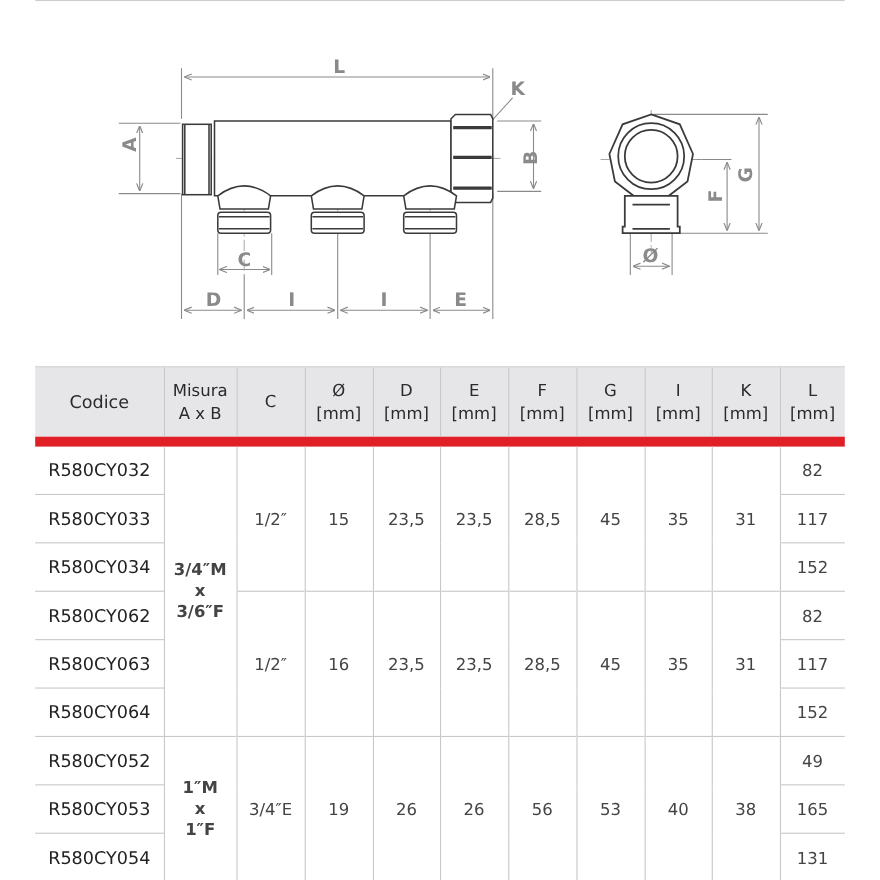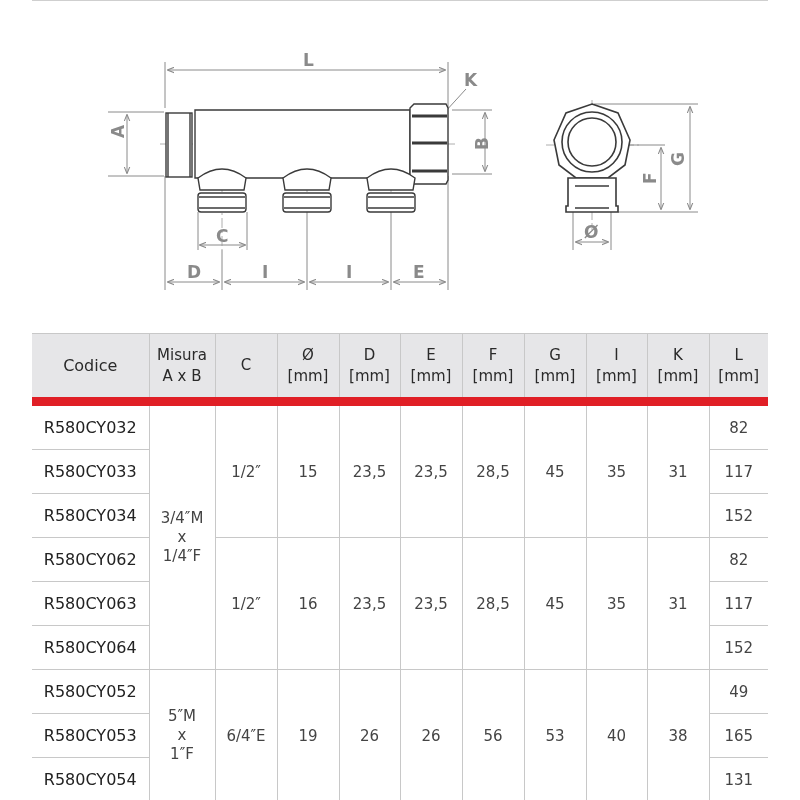--- a/index.html
+++ b/index.html
@@ -12,21 +12,21 @@
   table.spec { position:absolute; left:32px; top:333px; width:736px; border-collapse:collapse;
                table-layout:fixed; font-family:"DejaVu Sans", sans-serif; }
   table.spec th { background:#e6e6e8; color:#2a2a2a; font-weight:normal; font-size:15px;
                   line-height:21px; height:63px; padding:0; border-left:1px solid #c8c8c8;
                   border-top:1px solid #c8c8c8; text-align:center; vertical-align:middle; }
   table.spec th:first-child { border-left:none; font-size:16px; }
   table.spec tr.redband td { background:#e01f26; height:9px; padding:0; border:none; }
   table.spec td { height:43px; padding:0; text-align:center; vertical-align:middle;
                   font-size:15px; color:#444; border-left:1px solid #c8c8c8; border-top:1px solid #c8c8c8; }
   table.spec td.code { border-left:none; color:#222; font-size:16px; }
-  table.spec td.misura { line-height:19px; }
+  table.spec td.misura { line-height:19px;font-weight:bold; }
   table.spec tr.first td { border-top:none; }
 </style>
 </head>
 <body>
 
 <div class="topline"></div>
 
 <div class="drawing">
   <svg width="800" height="310" viewBox="0 0 800 310">
     <defs>
@@ -166,21 +166,21 @@
       <th><span>L</span><br><span>[mm]</span></th>
     </tr>
   </thead>
   <tbody>
     <tr class="redband">
         <td colspan="11"></td>
       </tr>
 
     <tr class="first">
       <td class="code">R580CY032</td>
-      <td class="misura" rowspan="6"><span>3/4″M</span><br><span>x</span><br><span>1/4″F</span></td>
+      <td class="misura" rowspan="6"><span>3/4″M</span><br><span>x</span><br><span>3/6″F</span></td>
       <td rowspan="3">1/2″</td>
       <td rowspan="3">15</td>
       <td rowspan="3">23,5</td>
       <td rowspan="3">23,5</td>
       <td rowspan="3">28,5</td>
       <td rowspan="3">45</td>
       <td rowspan="3">35</td>
       <td rowspan="3">31</td>
       <td>82</td>
     </tr>
@@ -209,22 +209,22 @@
       <td class="code">R580CY063</td>
       <td>117</td>
     </tr>
     <tr>
       <td class="code">R580CY064</td>
       <td>152</td>
     </tr>
 
     <tr>
       <td class="code">R580CY052</td>
-      <td class="misura" rowspan="3"><span>5″M</span><br><span>x</span><br><span>1″F</span></td>
-      <td rowspan="3">6/4″E</td>
+      <td class="misura" rowspan="3"><span>1″M</span><br><span>x</span><br><span>1″F</span></td>
+      <td rowspan="3">3/4″E</td>
       <td rowspan="3">19</td>
       <td rowspan="3">26</td>
       <td rowspan="3">26</td>
       <td rowspan="3">56</td>
       <td rowspan="3">53</td>
       <td rowspan="3">40</td>
       <td rowspan="3">38</td>
       <td>49</td>
     </tr>
     <tr>

